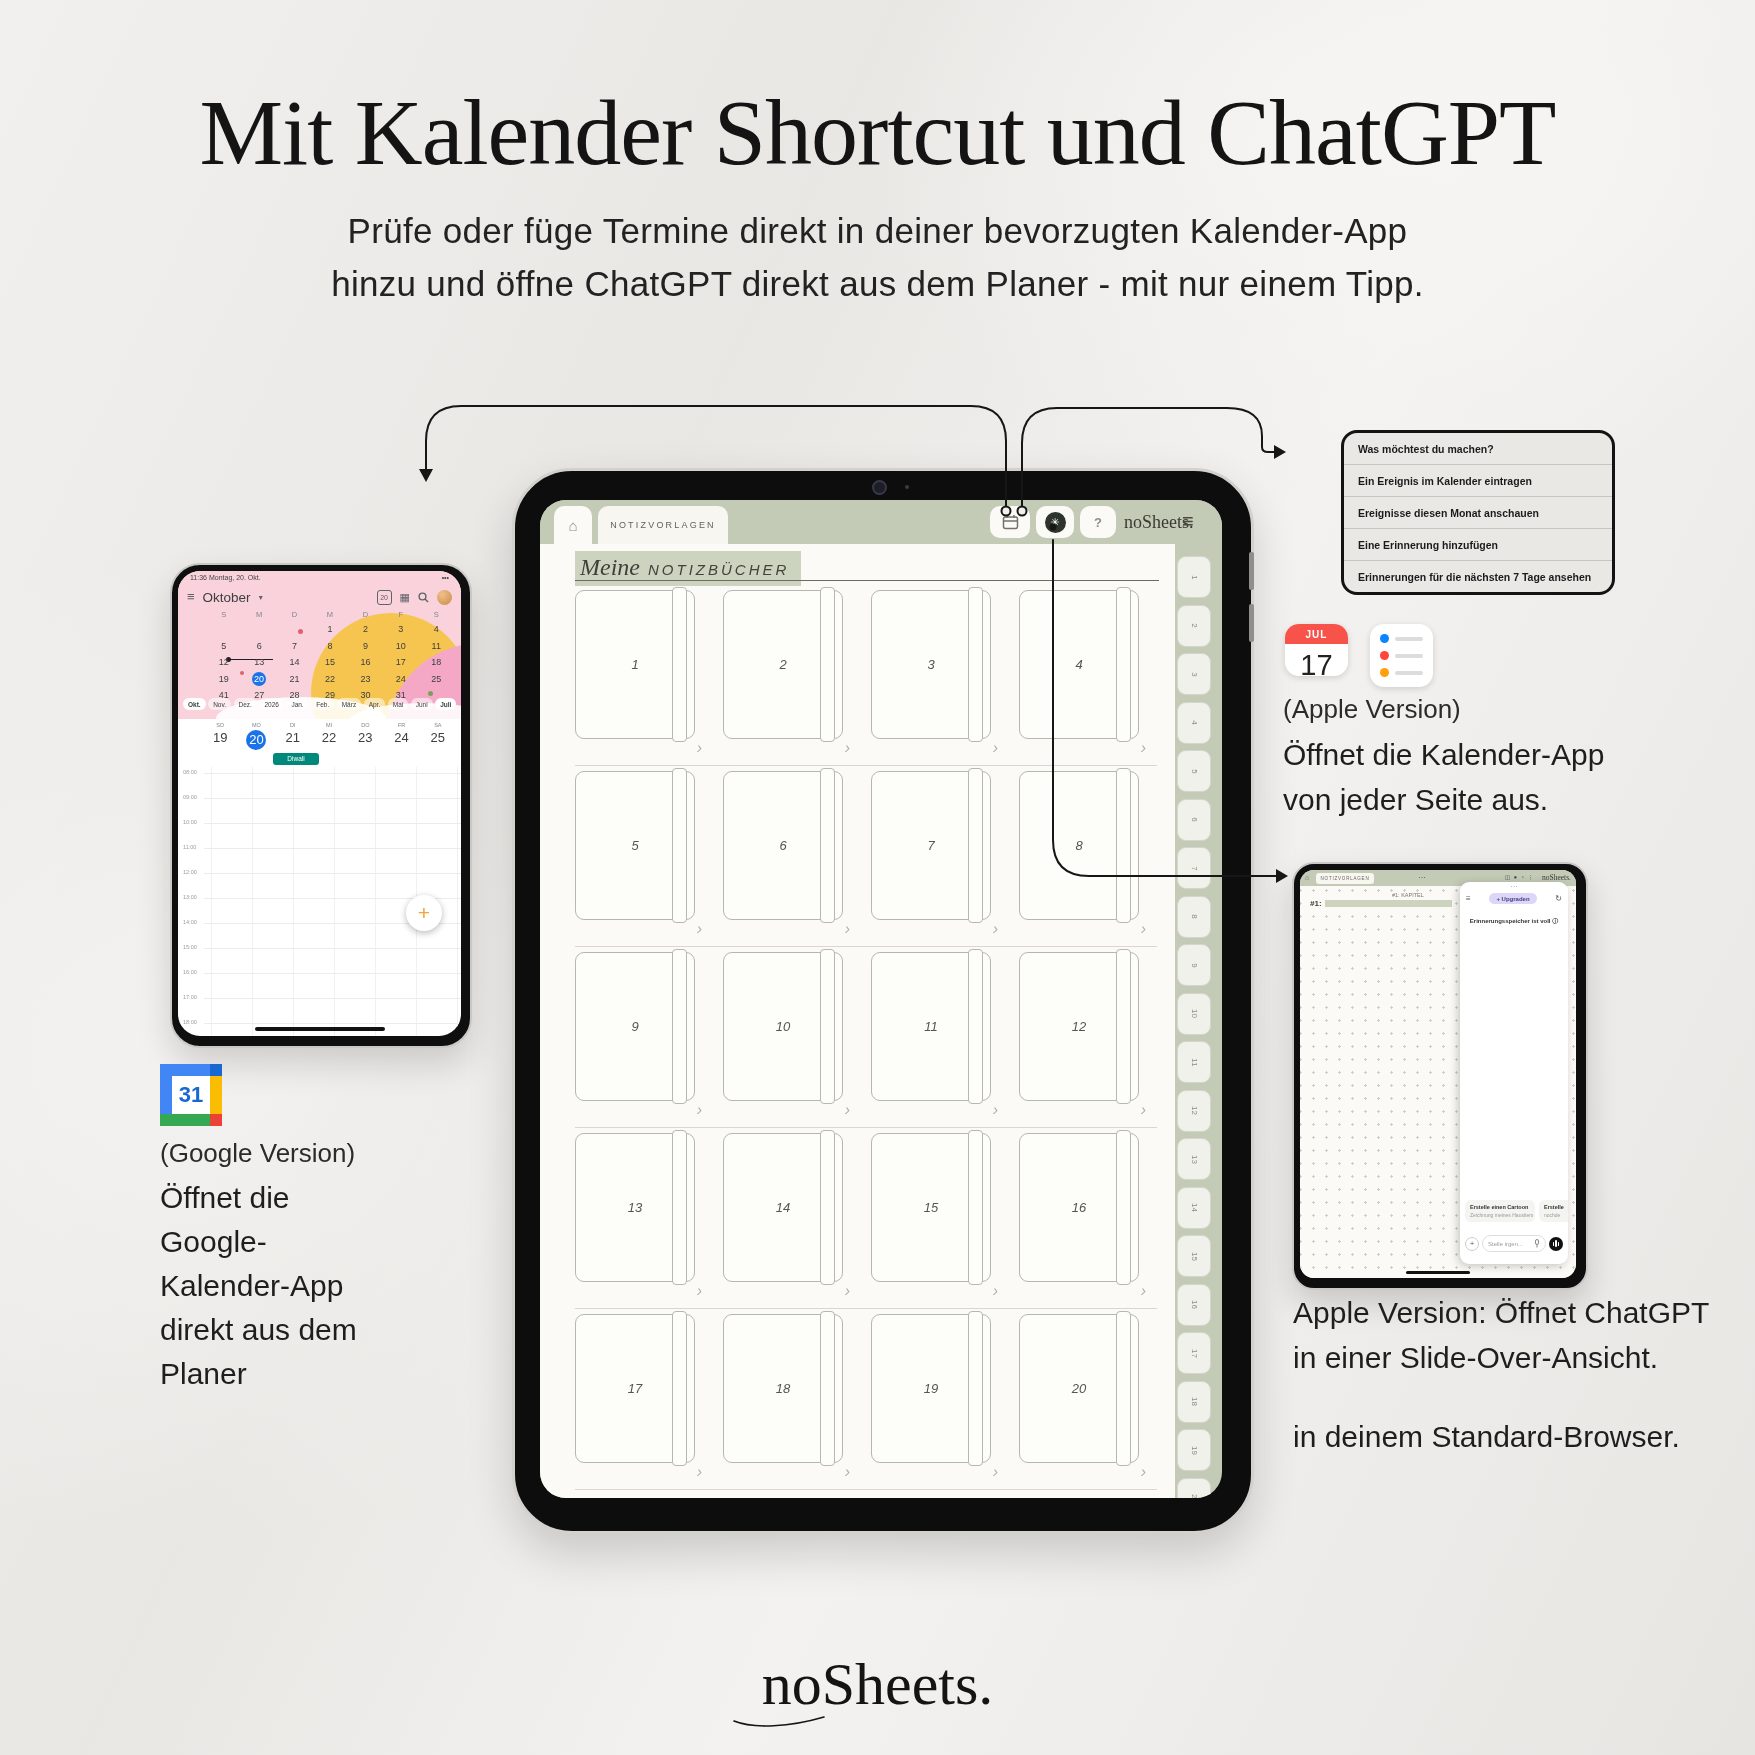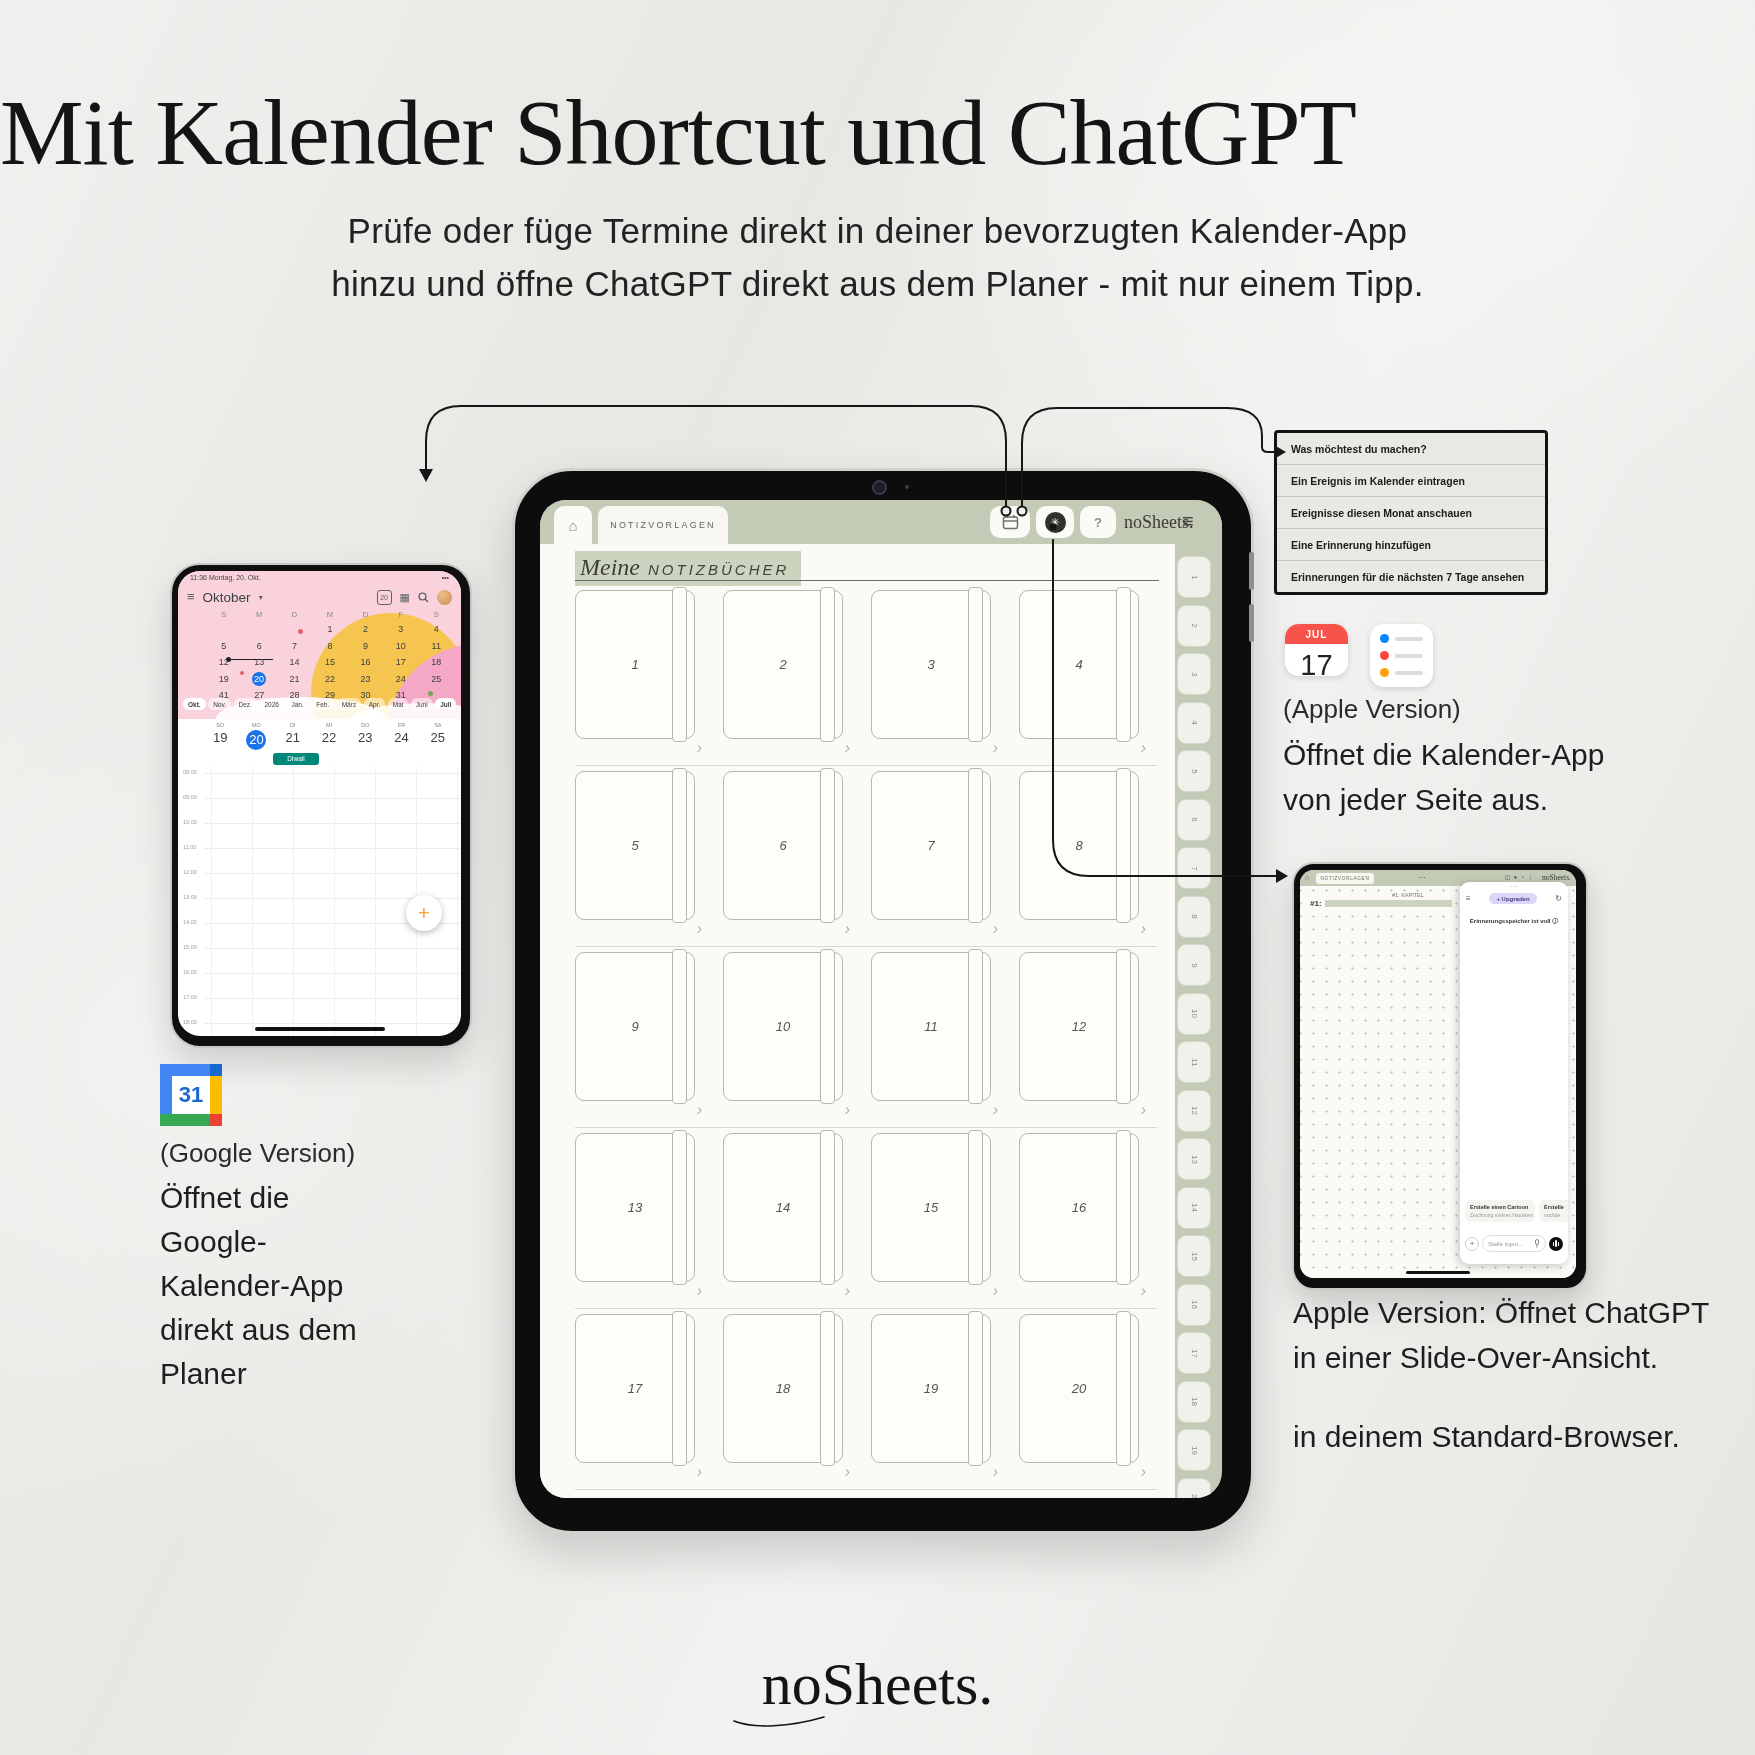--- a/index.html
+++ b/index.html
@@ -3,21 +3,21 @@
 <meta charset="utf-8">
 <style>
   html,body{margin:0;padding:0;background:#e9e7e4;}
   .canvas{position:relative;width:1755px;height:1755px;overflow:hidden;color:#1c1c1c;
     font-family:"Liberation Sans",sans-serif;
     background:
       radial-gradient(900px 600px at 80% 8%, #f6f5f3 0%, rgba(246,245,243,0) 60%),
       radial-gradient(1000px 900px at 10% 60%, #f3f2f0 0%, rgba(243,242,240,0) 55%),
       linear-gradient(115deg,#f1f0ee 0%,#e9e7e4 35%,#f3f2f0 60%,#e7e5e2 100%);}
   
-  .title{position:absolute;top:78px;left:0;width:100%;
+  .title{position:absolute;top:78px;left:0;width:100%;text-align:center;
     font-family:"Liberation Serif","DejaVu Serif",serif;font-size:94px;font-weight:400;
     letter-spacing:-1px;color:#141414;}
   .subtitle{position:absolute;top:204px;left:0;width:100%;text-align:center;
     font-weight:300;font-size:35px;line-height:53px;letter-spacing:.3px;color:#222;}
   
   .ipad-frame{position:absolute;left:512px;top:468px;width:736px;height:1060px;background:#0d0d0d;
     border:3px solid #d2d1cd;border-radius:60px;box-shadow:0 20px 45px rgba(0,0,0,.16);}
   .ipad-cam{position:absolute;left:872px;top:480px;width:11px;height:11px;border-radius:50%;
     background:#1d1d28;border:2px solid #38384a;}
   .ipad-cam-dot{position:absolute;left:905px;top:485px;width:4px;height:4px;border-radius:50%;background:#3c3c46;}
@@ -54,22 +54,22 @@
   .nb-card::after{content:"";position:absolute;right:7px;top:-4px;bottom:-4px;width:13px;
     background:#fdfdfa;border:1.5px solid #b7b7ae;border-radius:4px;}
   .nb-num{font-size:13px;color:#56554e;}
   .nb-chev{position:absolute;right:8px;top:155px;font-size:16px;color:#b2b1a8;}
   .nb-divider{position:absolute;left:35px;right:18px;border-top:1px solid #d9d8d0;}
   .tab-strip{position:absolute;left:637px;top:56px;display:flex;flex-direction:column;}
   .side-tab{width:32px;height:40px;margin-bottom:6.5px;background:#f0f1ea;border:1px solid #d5d6cb;
     border-radius:9px;display:flex;align-items:center;justify-content:center;}
   .side-tab span{transform:rotate(90deg);font-size:8px;color:#8d8d82;}
   
-  .menu{position:absolute;left:1274px;top:430px;width:268px;background:#e9e8e5;
-    border:3px solid #131313;border-radius:4px;overflow:hidden;}
+  .menu{position:absolute;left:1341px;top:430px;width:268px;background:#e9e8e5;
+    border:3px solid #131313;border-radius:16px;overflow:hidden;}
   .menu-head,.menu-row{padding:10px 14px 9px;font-size:10.5px;font-weight:bold;color:#1b1b1b;}
   .menu-row{border-top:1px solid #c6c5c1;}
   
   .acal{position:absolute;left:1285px;top:624px;width:63px;height:52px;background:#fff;border-radius:14px;
     overflow:hidden;box-shadow:0 2px 6px rgba(0,0,0,.14);}
   .acal-top{height:20px;background:#f8534b;color:#fff;font-size:10px;font-weight:bold;
     display:flex;align-items:center;justify-content:center;letter-spacing:1px;}
   .acal-day{height:43px;display:flex;align-items:center;justify-content:center;font-size:29px;
     font-weight:300;color:#222;}
   .arem{position:absolute;left:1370px;top:624px;width:63px;height:63px;background:#fff;border-radius:14px;

